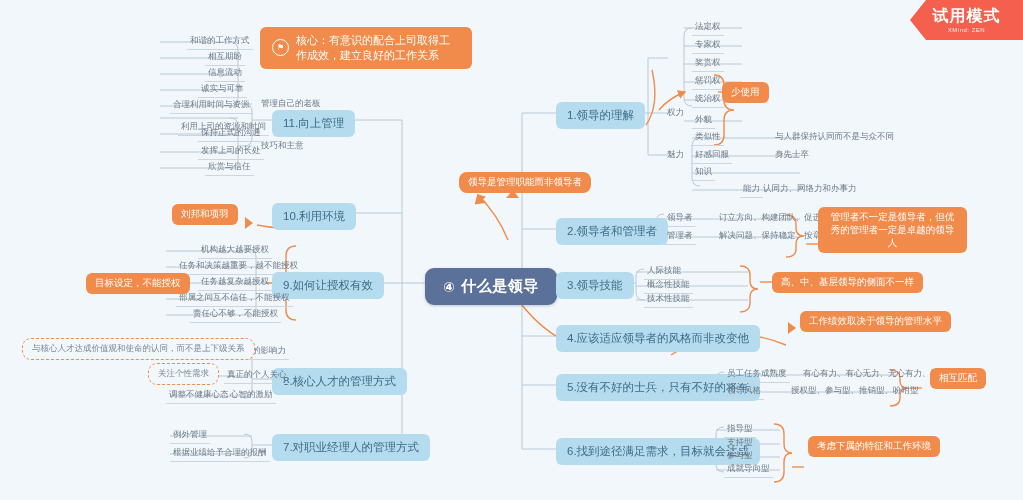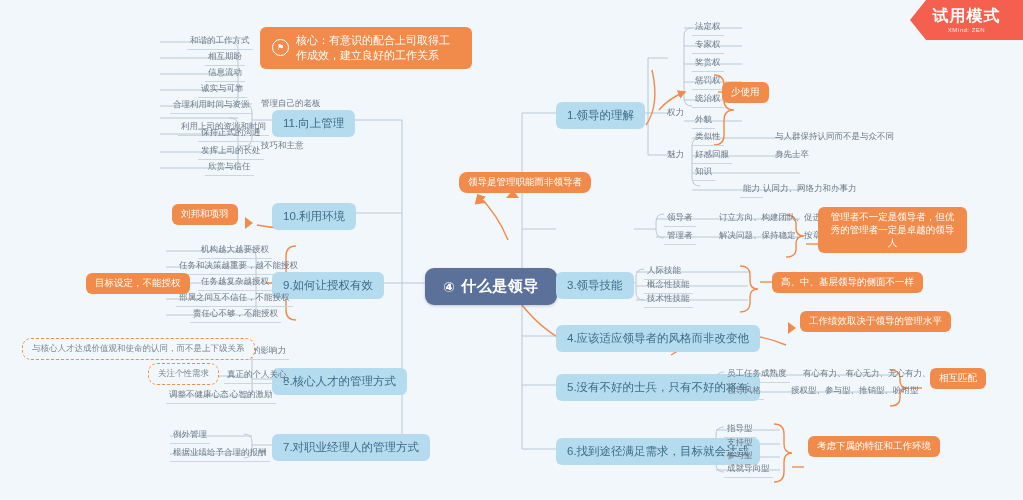--- a/index.html
+++ b/index.html
@@ -222,20 +222,21 @@
   <div class="node sub" style="left:664px;top:148px;">魅力</div>
 
   <div class="node sub u" style="left:692px;top:130px;">类似性</div>
   <div class="node leaf" style="left:772px;top:130px;">与人群保持认同而不是与众不同</div>
   <div class="node sub u" style="left:692px;top:148px;">好感回服</div>
   <div class="node leaf" style="left:772px;top:148px;">身先士卒</div>
   <div class="node sub u" style="left:692px;top:165px;">知识</div>
   <div class="node sub u" style="left:692px;top:182px;margin-left:48px;">能力</div>
   <div class="node leaf" style="left:760px;top:182px;">认同力、网络力和办事力</div>
 
+  <div class="node main" style="left:556px;top:218px;">2.领导者和管理者</div>
   <div class="node sub u" style="left:664px;top:211px;">领导者</div>
   <div class="node leaf" style="left:716px;top:211px;">订立方向、构建团队、促进变革</div>
   <div class="node sub u" style="left:664px;top:229px;">管理者</div>
   <div class="node leaf" style="left:716px;top:229px;">解决问题、保持稳定、按章行事</div>
   <div class="node callout" style="left:818px;top:207px;width:149px;">管理者不一定是领导者，但优秀的管理者一定是卓越的领导人</div>
 
   <div class="node main" style="left:556px;top:272px;">3.领导技能</div>
   <div class="node sub u" style="left:644px;top:264px;">人际技能</div>
   <div class="node sub u" style="left:644px;top:278px;">概念性技能</div>
   <div class="node sub u" style="left:644px;top:292px;">技术性技能</div>

